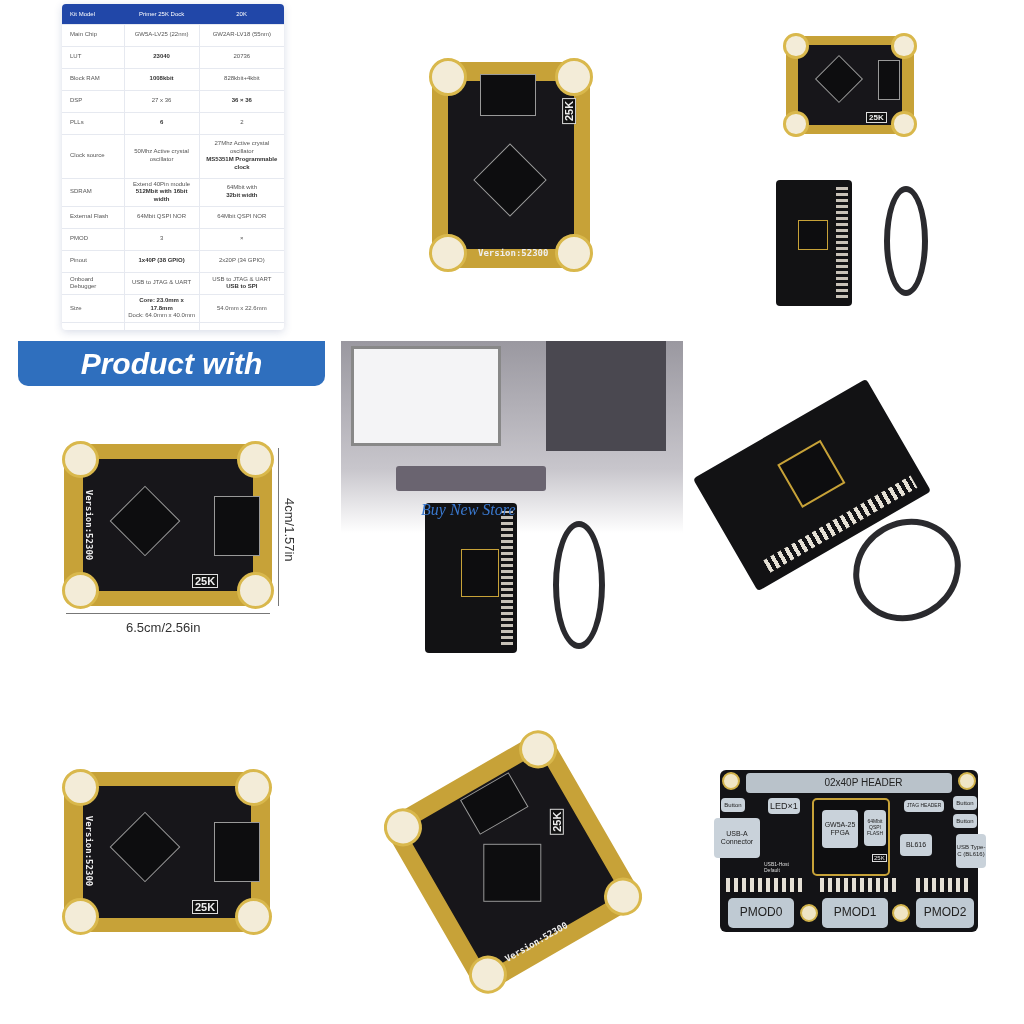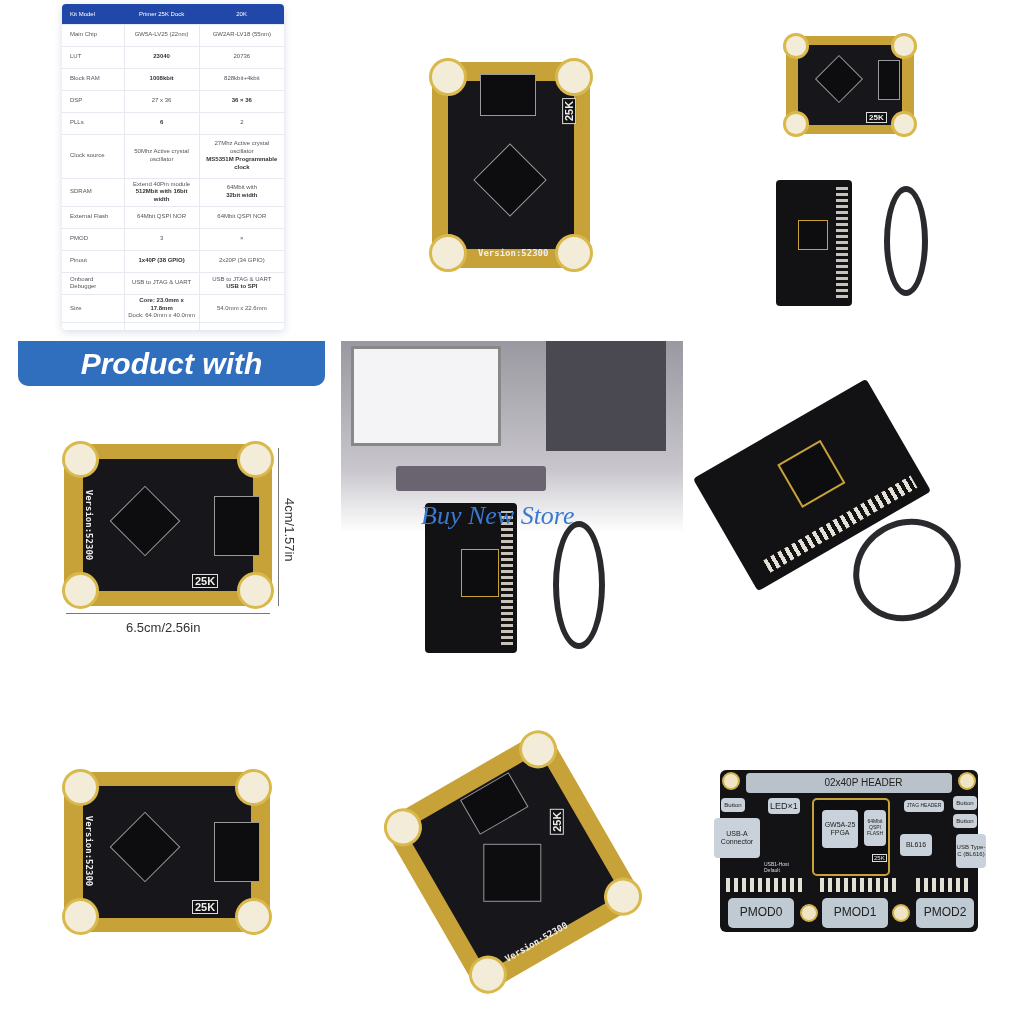--- a/index.html
+++ b/index.html
@@ -34,21 +34,21 @@
 
   
   .dim { color: #333; font-size: 13px; }
   .dimv { writing-mode: vertical-rl; }
 
   
   .photo { left: 341px; top: 341px; width: 342px; height: 320px; background: linear-gradient(#9a98a0 0%, #c8c6cc 40%, #ffffff 60%); overflow: hidden; }
   .monitor { left: 10px; top: 5px; width: 150px; height: 100px; background: #f4f4f6; border: 3px solid #888; }
   .tower { left: 205px; top: 0px; width: 120px; height: 110px; background: #4a4850; }
   .keyboard { left: 55px; top: 125px; width: 150px; height: 25px; background: #6a6470; border-radius: 3px; }
-  .watermark { left: 80px; top: 160px; color: #3a79d0; font-family: "Liberation Serif", serif; font-style: italic; font-size: 26px; white-space: nowrap; }
+  .watermark { left: 80px; top: 160px; color: #3a79d0; font-family: "Liberation Serif", serif; font-style: italic; font-size: 16px; white-space: nowrap; }
 
   
   .adock { left: 720px; top: 770px; width: 258px; height: 162px; background: #131316; border-radius: 6px; }
   .lbl { position: absolute; background: #c9d2da; color: #222; border-radius: 4px; text-align: center; font-size: 8px; line-height: 1.15; display: flex; align-items: center; justify-content: center; }
   .hdr { background: #b9c2ca; padding-left: 29px; }
   .pmod { background: #bfcad3; font-size: 12px; border-radius: 5px; }
   .pins { position: absolute; height: 14px; background: repeating-linear-gradient(90deg, #e5e0d5 0 4px, #131316 4px 8px); }
   .mhole { position: absolute; width: 18px; height: 18px; border-radius: 50%; background: #efe5c5; border: 2px solid #d1b24a; }
 </style>
 </head>

